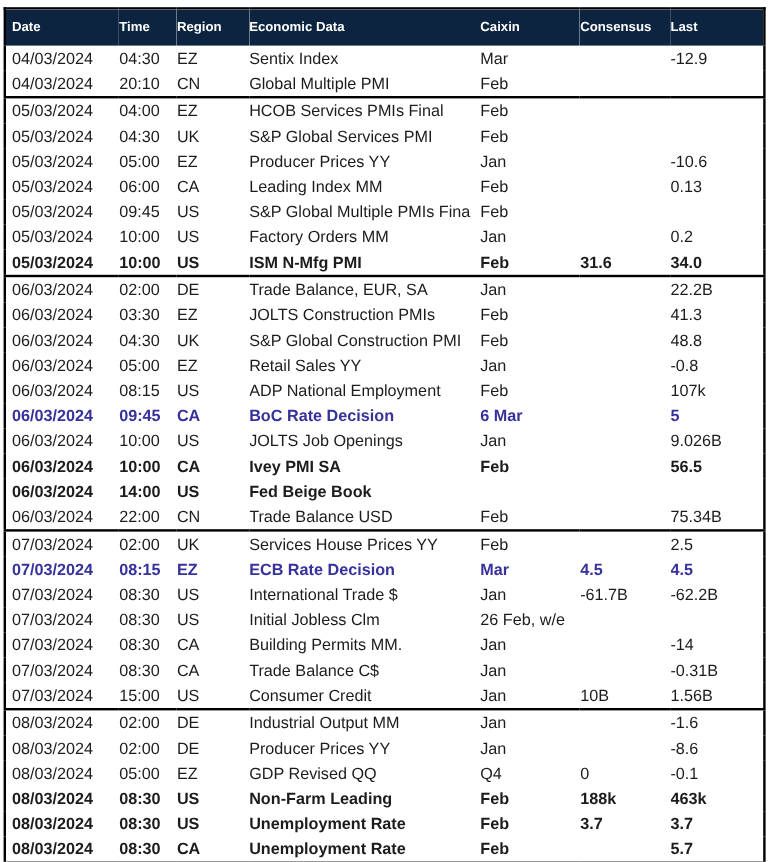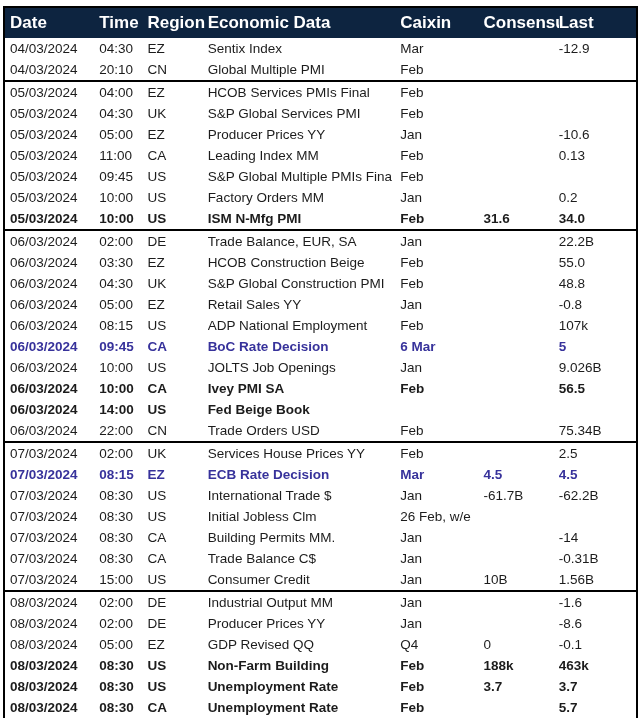--- a/index.html
+++ b/index.html
@@ -16,21 +16,21 @@
   table.calendar {
     border-collapse: collapse;
     table-layout: fixed;
     width: 100%;
     border: 2px solid var(--border, #000);
     border-bottom-width: 3px;
   }
   thead th {
     background: var(--header_bg, #0d2440);
     color: var(--header_text, #ffffff);
-    font-size: 17px;
+    font-size: 11px;
     font-weight: bold;
     text-align: left;
     height: 30px;
     padding: 0;
     white-space: nowrap;
     overflow: hidden;
   }
   th.c-date, td.c-date { padding-left: 5px; }
   tbody td {
     font-size: 13.5px;
@@ -111,21 +111,21 @@
           <td class="c-date">05/03/2024</td>
           <td class="c-time">05:00</td>
           <td class="c-region">EZ</td>
           <td class="c-event">Producer Prices YY</td>
           <td class="c-period">Jan</td>
           <td class="c-consensus"></td>
           <td class="c-last">-10.6</td>
         </tr>
         <tr>
           <td class="c-date">05/03/2024</td>
-          <td class="c-time">11:00</td>
+          <td class="c-time">06:00</td>
           <td class="c-region">CA</td>
           <td class="c-event">Leading Index MM</td>
           <td class="c-period">Feb</td>
           <td class="c-consensus"></td>
           <td class="c-last">0.13</td>
         </tr>
         <tr>
           <td class="c-date">05/03/2024</td>
           <td class="c-time">09:45</td>
           <td class="c-region">US</td>
@@ -158,24 +158,24 @@
           <td class="c-region">DE</td>
           <td class="c-event">Trade Balance, EUR, SA</td>
           <td class="c-period">Jan</td>
           <td class="c-consensus"></td>
           <td class="c-last">22.2B</td>
         </tr>
         <tr>
           <td class="c-date">06/03/2024</td>
           <td class="c-time">03:30</td>
           <td class="c-region">EZ</td>
-          <td class="c-event">HCOB Construction Beige</td>
-          <td class="c-period">Feb</td>
-          <td class="c-consensus"></td>
-          <td class="c-last">55.0</td>
+          <td class="c-event">JOLTS Construction PMIs</td>
+          <td class="c-period">Feb</td>
+          <td class="c-consensus"></td>
+          <td class="c-last">41.3</td>
         </tr>
         <tr>
           <td class="c-date">06/03/2024</td>
           <td class="c-time">04:30</td>
           <td class="c-region">UK</td>
           <td class="c-event">S&amp;P Global Construction PMI</td>
           <td class="c-period">Feb</td>
           <td class="c-consensus"></td>
           <td class="c-last">48.8</td>
         </tr>
@@ -230,21 +230,21 @@
           <td class="c-region">US</td>
           <td class="c-event">Fed Beige Book</td>
           <td class="c-period"></td>
           <td class="c-consensus"></td>
           <td class="c-last"></td>
         </tr>
         <tr>
           <td class="c-date">06/03/2024</td>
           <td class="c-time">22:00</td>
           <td class="c-region">CN</td>
-          <td class="c-event">Trade Orders USD</td>
+          <td class="c-event">Trade Balance USD</td>
           <td class="c-period">Feb</td>
           <td class="c-consensus"></td>
           <td class="c-last">75.34B</td>
         </tr>
         <tr class="group-start">
           <td class="c-date">07/03/2024</td>
           <td class="c-time">02:00</td>
           <td class="c-region">UK</td>
           <td class="c-event">Services House Prices YY</td>
           <td class="c-period">Feb</td>
@@ -329,21 +329,21 @@
           <td class="c-region">EZ</td>
           <td class="c-event">GDP Revised QQ</td>
           <td class="c-period">Q4</td>
           <td class="c-consensus">0</td>
           <td class="c-last">-0.1</td>
         </tr>
         <tr class="bold">
           <td class="c-date">08/03/2024</td>
           <td class="c-time">08:30</td>
           <td class="c-region">US</td>
-          <td class="c-event">Non-Farm Building</td>
+          <td class="c-event">Non-Farm Leading</td>
           <td class="c-period">Feb</td>
           <td class="c-consensus">188k</td>
           <td class="c-last">463k</td>
         </tr>
         <tr class="bold">
           <td class="c-date">08/03/2024</td>
           <td class="c-time">08:30</td>
           <td class="c-region">US</td>
           <td class="c-event">Unemployment Rate</td>
           <td class="c-period">Feb</td>

